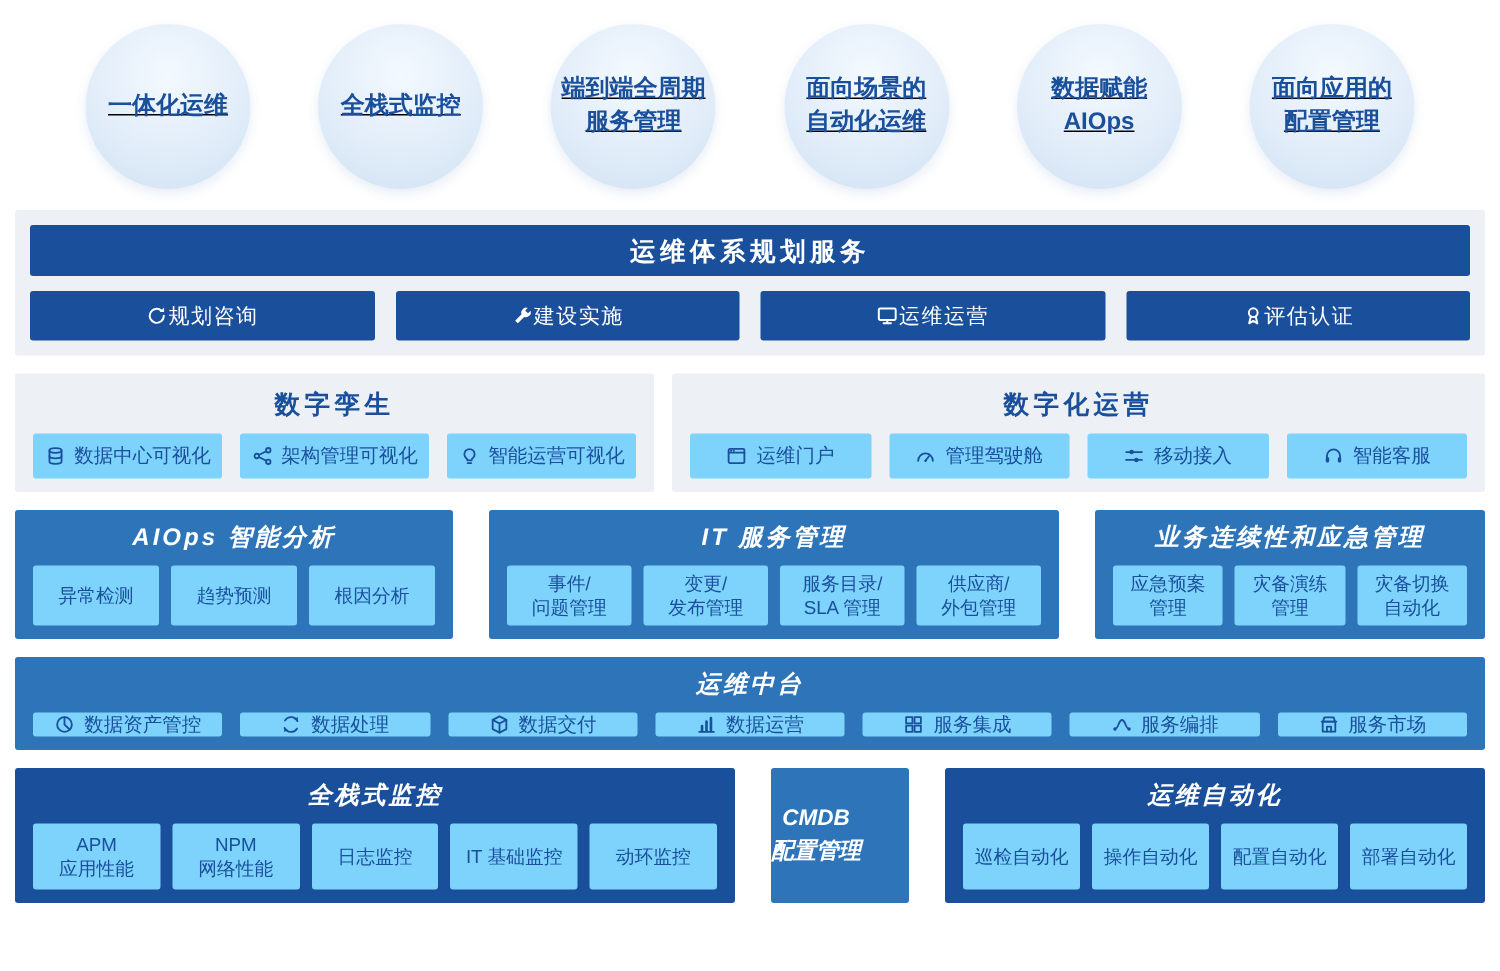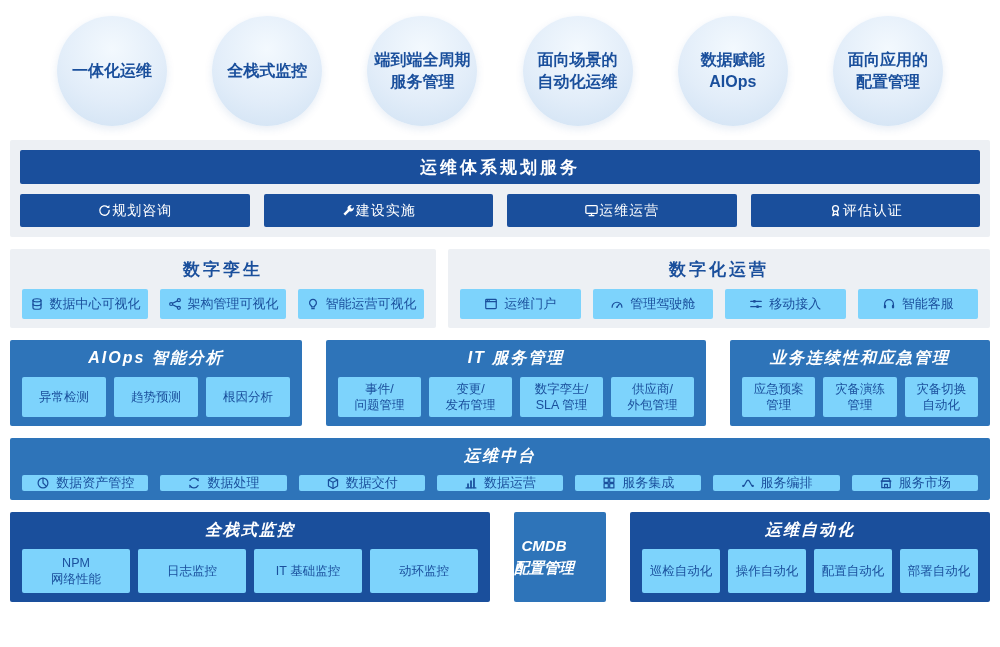--- a/index.html
+++ b/index.html
@@ -1,20 +1,20 @@
 <!DOCTYPE html>
 <html><head>
 <meta charset="utf-8">
 <style>
   * { box-sizing: border-box; }
   body { margin:0; background:#fff; font-family:"Liberation Sans","DejaVu Sans",sans-serif; }
   .canvas { position:relative; width:1000px; height:647px; background:#fff; overflow:hidden; }
 
   
-  .badges { display:flex; justify-content:space-between; align-items:flex-start; margin:16px 57px 14px; }
+  .badges { display:flex; justify-content:space-between; align-items:flex-start; margin:16px 57px 14px;text-decoration:underline; }
   .badge { width:110px; height:110px; border-radius:50%; flex:none;
            background:radial-gradient(circle at 50% 30%, #f3f9fe 0%, #e2edf9 55%, #cfe1f3 100%);
            box-shadow:0 3px 8px rgba(23,79,156,.10);
            display:flex; align-items:center; justify-content:center; }
   .badge .lbl { color:#1a4f9c; font-weight:bold; font-size:16px; line-height:1.4; }
 
   .lbl { white-space:pre-line; text-align:center; }
 
   
   .gray { background:#edf0f4; border-radius:2px; }
@@ -319,21 +319,21 @@
       <div class="row tight">
         <div class="cell tall">
             <span class="lbl">事件/
 问题管理</span>
           </div>
         <div class="cell tall">
             <span class="lbl">变更/
 发布管理</span>
           </div>
         <div class="cell tall">
-            <span class="lbl">数字孪生/
+            <span class="lbl">服务目录/
 SLA 管理</span>
           </div>
         <div class="cell tall">
             <span class="lbl">供应商/
 外包管理</span>
           </div>
       </div>
     </section>
     <section class="bluebg sec" id="continuity">
       <div class="sec-title onblue">业务连续性和应急管理</div>
@@ -399,20 +399,24 @@
           </svg>
         <span class="lbl">服务市场</span>
       </div>
     </div>
   </section>
 
   <div class="cols tight">
     <section class="navybg sec" id="monitoring">
       <div class="sec-title onblue">全栈式监控</div>
       <div class="row tight">
+        <div class="cell btall">
+            <span class="lbl">APM
+应用性能</span>
+          </div>
         <div class="cell btall">
             <span class="lbl">NPM
 网络性能</span>
           </div>
         <div class="cell btall">
             <span class="lbl">日志监控</span>
           </div>
         <div class="cell btall">
             <span class="lbl">IT 基础监控</span>
           </div>

